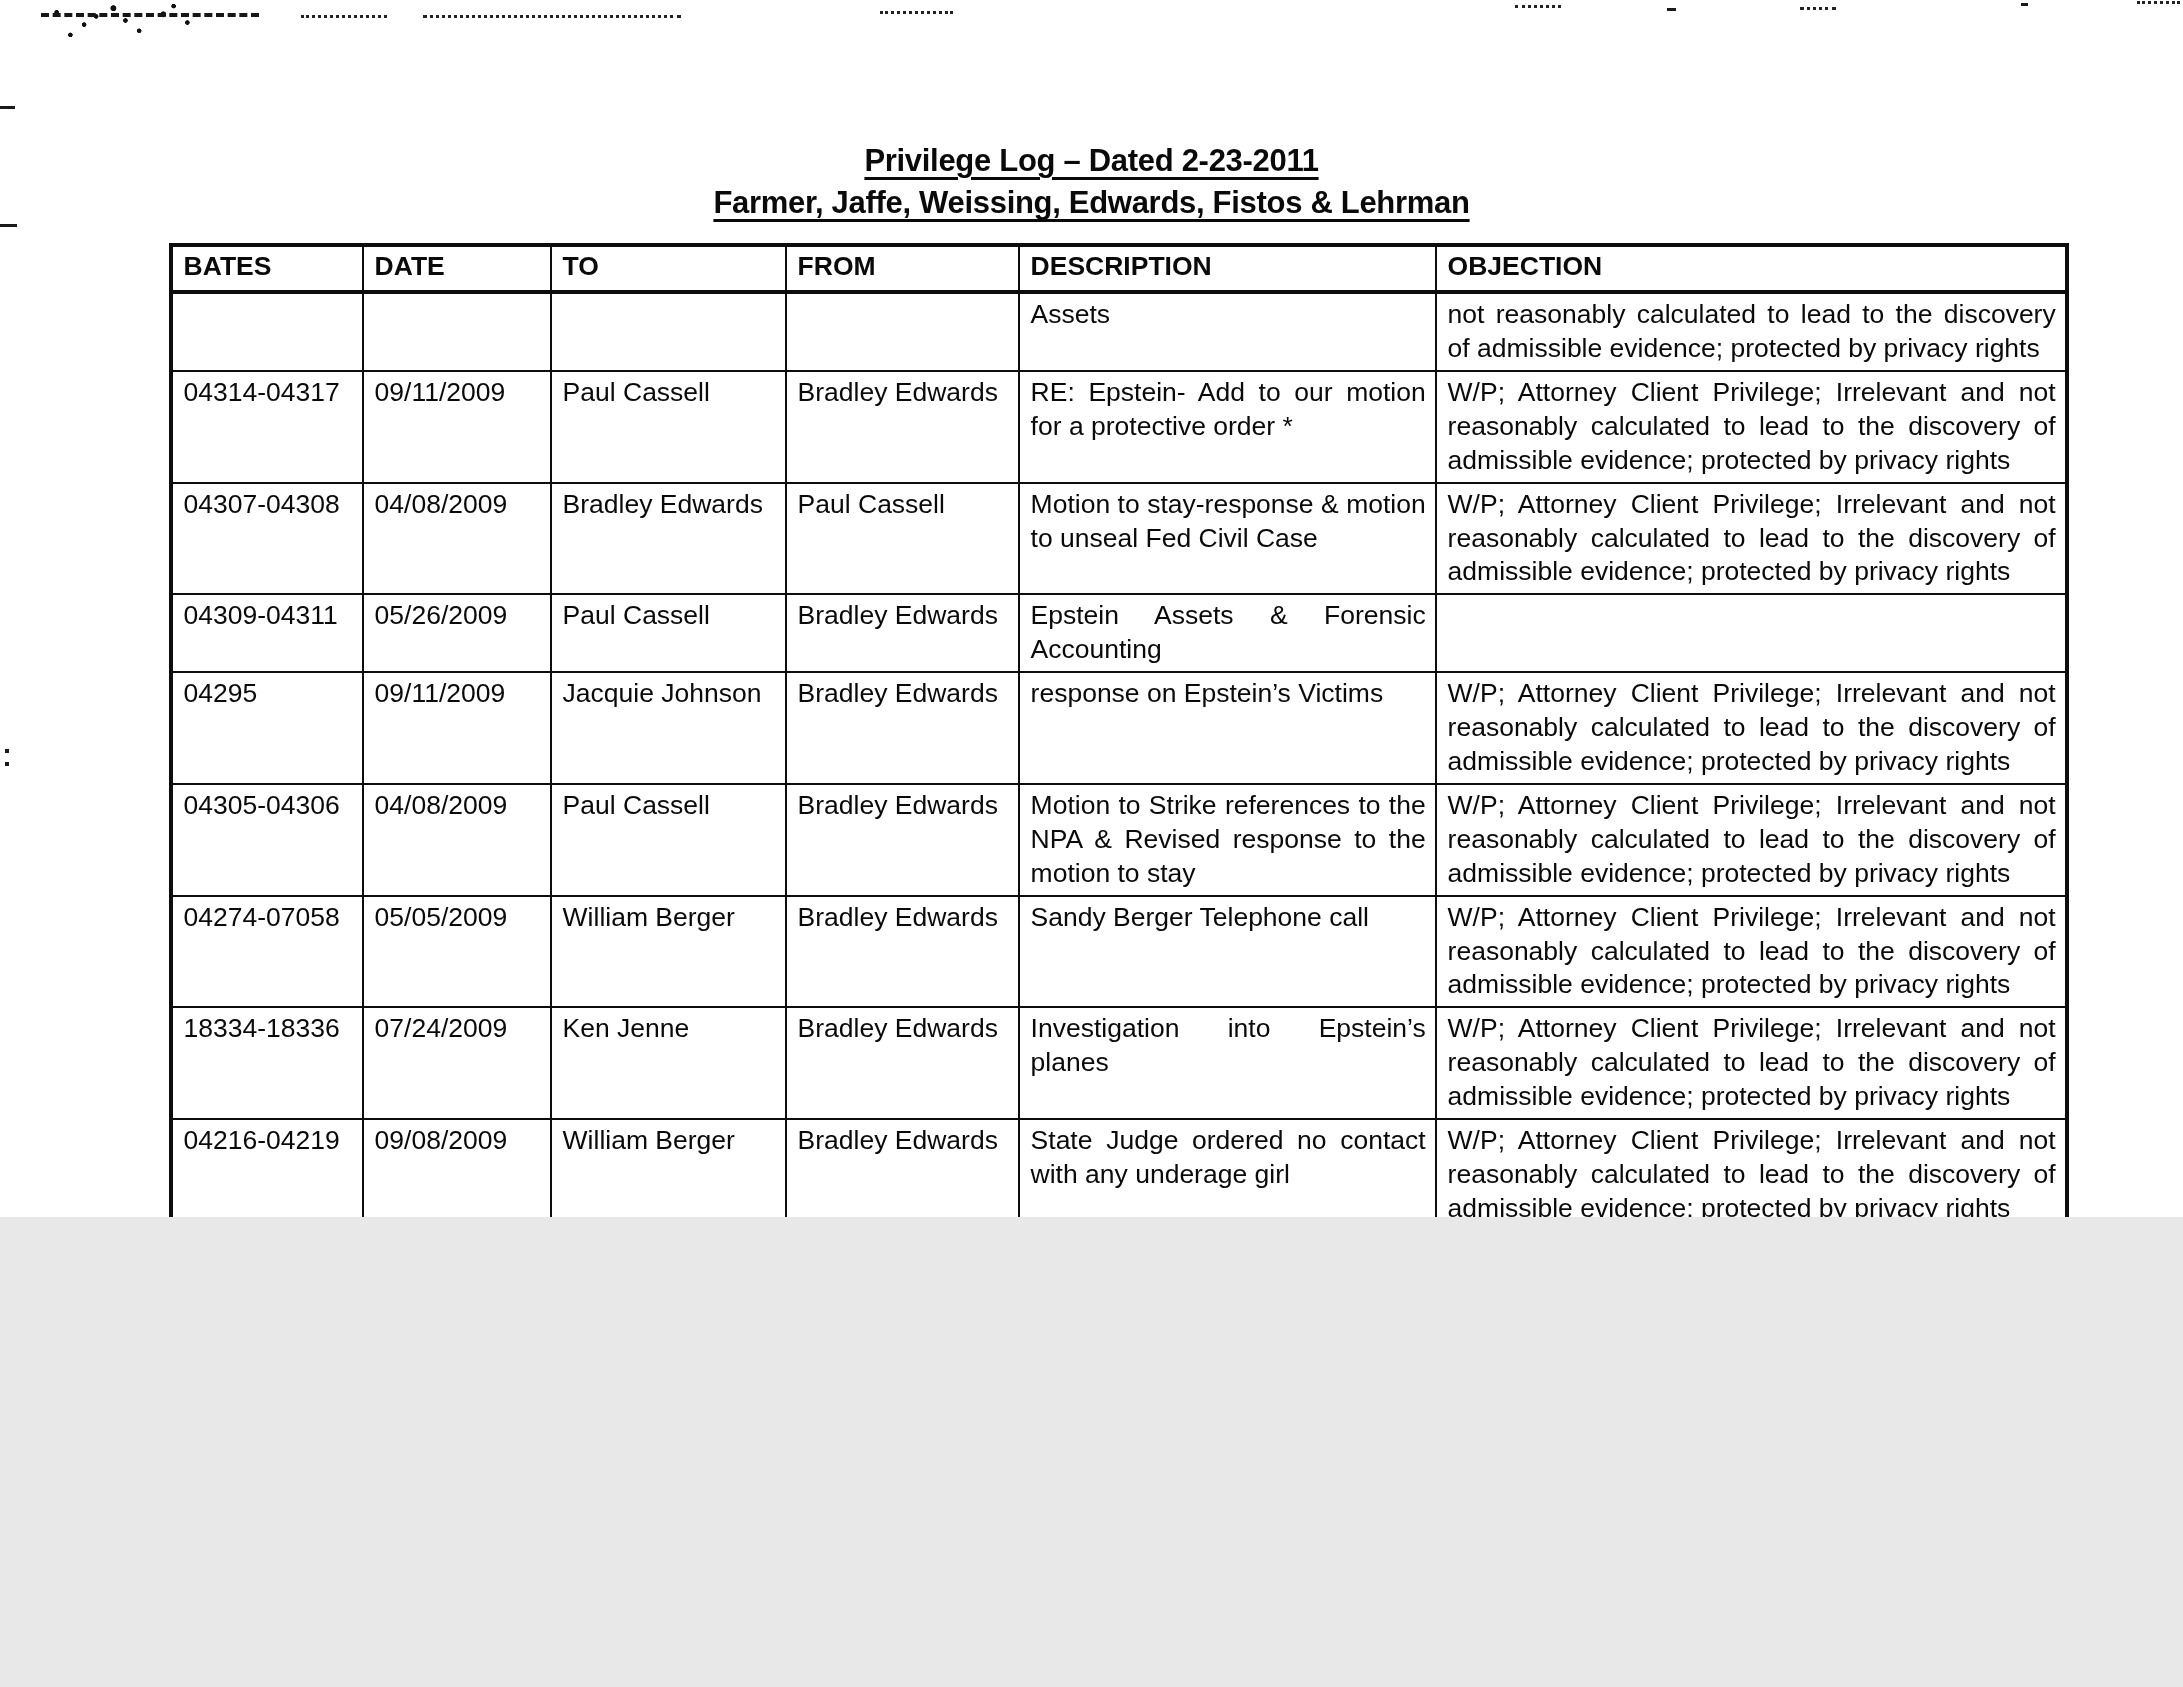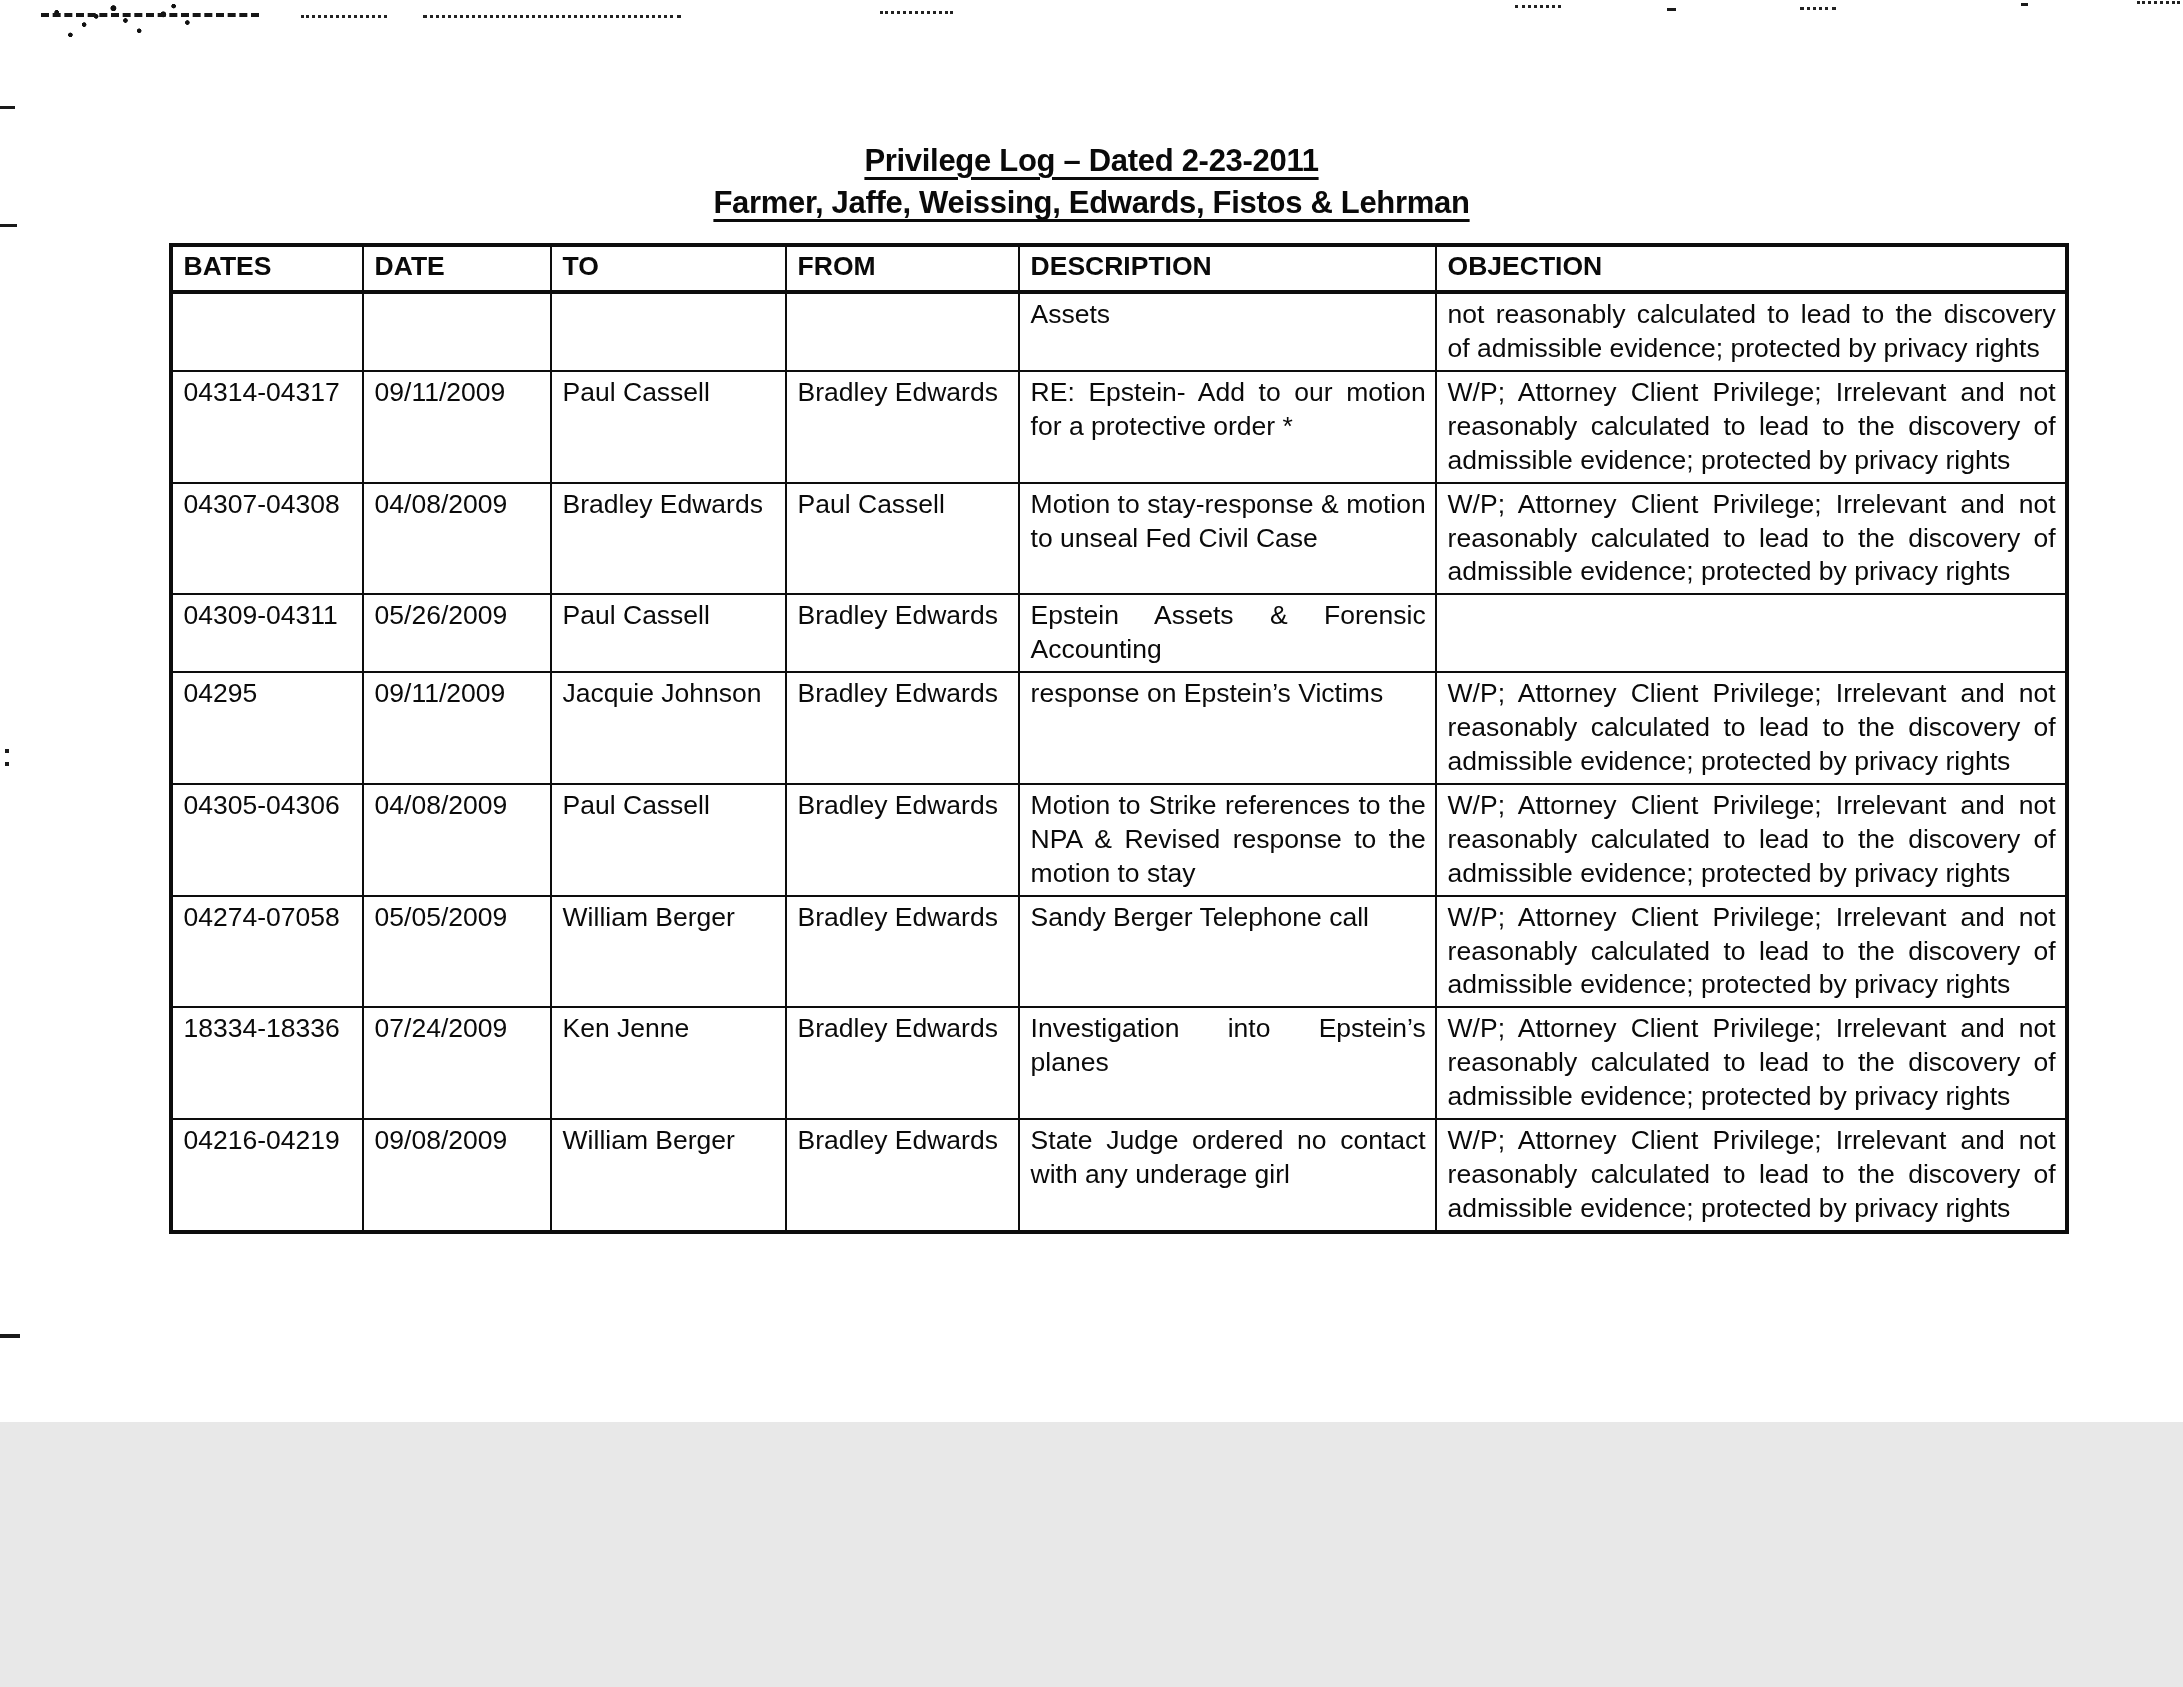--- a/index.html
+++ b/index.html
@@ -3,21 +3,21 @@
 <meta charset="utf-8">
 <style>
   html, body {
     margin: 0;
     padding: 0;
     background: #e8e8e8;
   }
   .page {
     position: relative;
     width: 2183px;
-    height: 1422px;
+    height: 1217px;
     background: #ffffff;
     overflow: hidden;
     font-family: "Liberation Sans", sans-serif;
     color: #0a0a0a;
   }
 
   
   .title-block {
     position: absolute;
     top: 144px;

